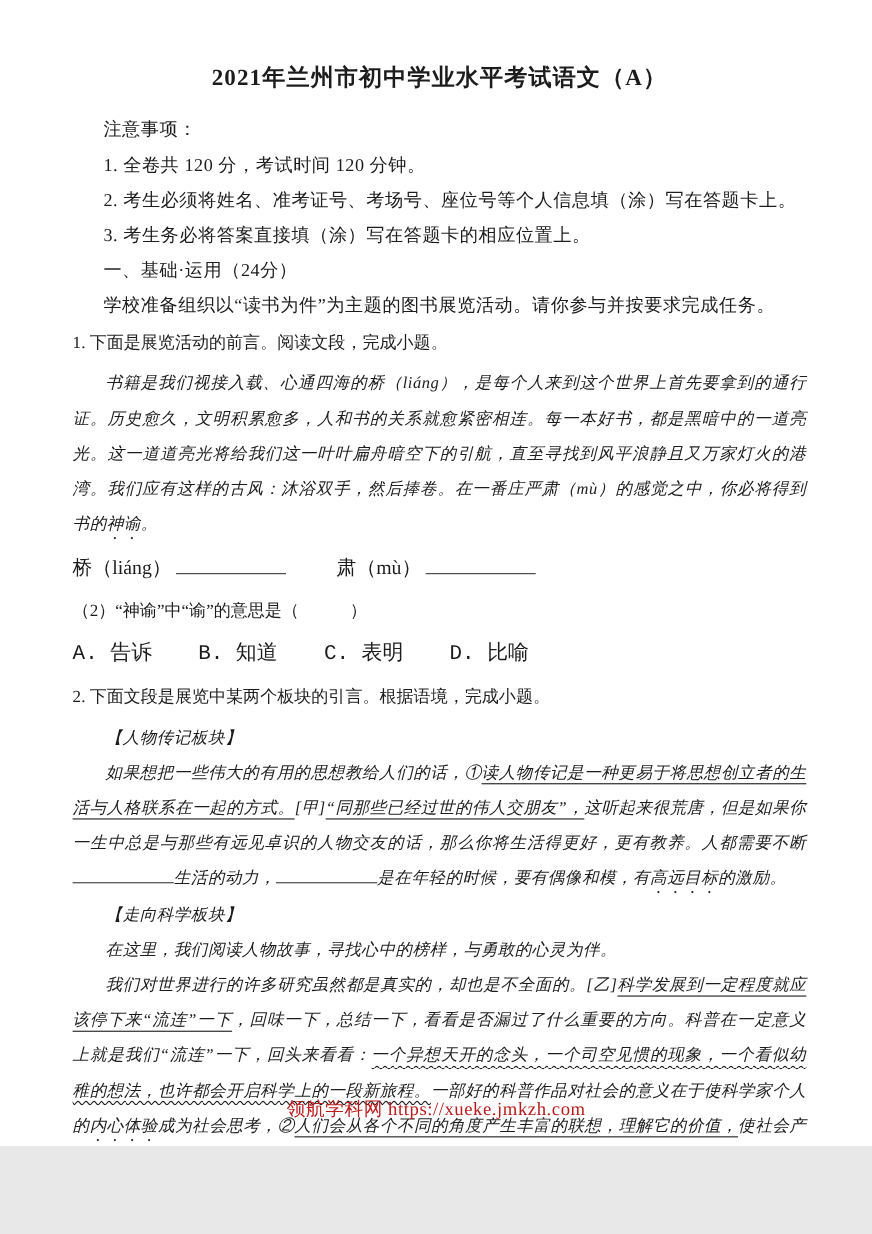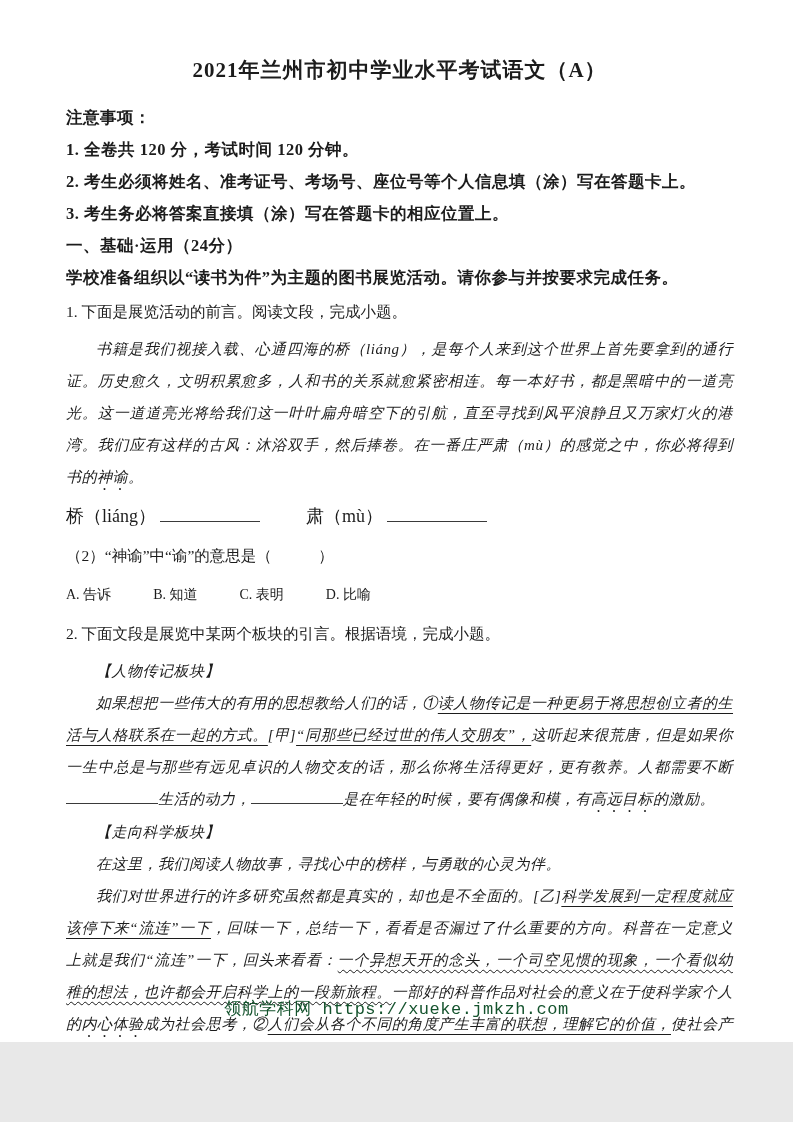--- a/index.html
+++ b/index.html
@@ -17,24 +17,25 @@
   }
   .title {
     font-size: 21px;
     font-weight: 700;
     text-align: center;
     margin: 0 0 18px 0;
     letter-spacing: 1px;
   }
   p { margin: 0; }
   .bold-line {
-    font-weight: 700;
+    font-weight: 400;
     font-size: 16.5px;
     line-height: 32px;
     letter-spacing: 0.5px;
+    margin-left: 28px;
   }
   .stem {
     font-size: 15.5px;
     line-height: 31px;
     margin-top: 2px;
   }
   .passage {
     font-style: italic;
     font-size: 15px;
     line-height: 32px;
@@ -67,35 +68,36 @@
     vertical-align: baseline;
   }
   .fill-line {
     font-size: 18px;
     line-height: 32px;
     margin-top: 6px;
   }
   .fill-line .blank { width: 100px; margin-left: 4px; }
   .fill-gap { display: inline-block; width: 46px; }
   .options {
-    font-size: 14px;
+    font-size: 19px;
     line-height: 31px;
     margin-top: 8px;
+    font-family: Liberation Mono, monospace;
   }
   .options .option { margin-right: 42px; }
   .mt6 { margin-top: 6px; }
   .mt8 { margin-top: 8px; }
   .footer {
     position: absolute;
     left: 0; right: 0;
     bottom: 22px;
     text-align: center;
-    font-family: Liberation Mono, monospace;
+    font-family: Liberation Serif, serif;
     font-size: 17px;
-    color: #14532d;
+    color: #b91c1c;
     letter-spacing: 0.5px;
   }
 </style>
 </head>
 <body>
 
 <div class="page">
 
   <h1 class="title">2021年兰州市初中学业水平考试语文（A）</h1>
 

